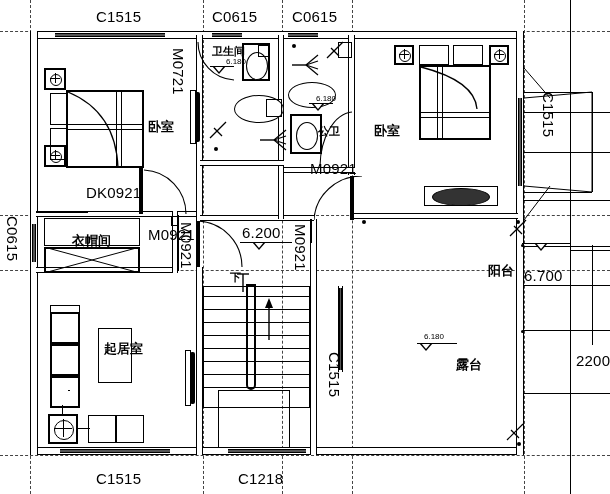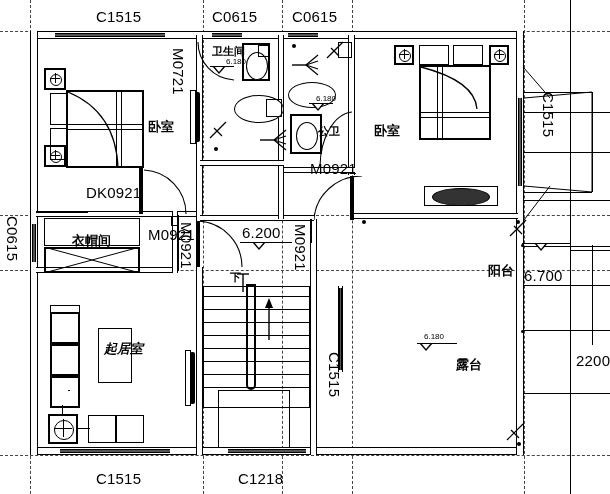--- a/index.html
+++ b/index.html
@@ -343,21 +343,21 @@
   <div class="lbl vert" style="left:178px;top:222px;">M0921</div>
   <div class="lbl" style="left:148px;top:226px;">M0921</div>
   <div class="lbl vert" style="left:292px;top:224px;">M0921</div>
   <div class="lbl" style="left:310px;top:160px;">M0921</div>
 
   <div class="cn" style="left:148px;top:118px;">卧室</div>
   <div class="cnS" style="left:212px;top:44px;">卫生间</div>
   <div class="cnS" style="left:318px;top:124px;">公卫</div>
   <div class="cn" style="left:374px;top:122px;">卧室</div>
   <div class="cn" style="left:72px;top:232px;">衣帽间</div>
-  <div class="cn" style="left:104px;top:340px;font-style:italic;">起居室</div>
+  <div class="cn" style="left:104px;top:340px;">起居室</div>
   <div class="cn" style="left:488px;top:262px;">阳台</div>
   <div class="cn" style="left:456px;top:356px;">露台</div>
 
   <div class="lblS" style="left:226px;top:57px;">6.180</div>
   <div class="lblS" style="left:316px;top:94px;">6.180</div>
   <div class="lbl" style="left:227px;top:224px;margin-left:15px;">6.200</div>
   <div class="lbl" style="left:524px;top:226px;margin-top:41px;">6.700</div>
   <div class="lblS" style="left:424px;top:332px;">6.180</div>
 
   <div class="cnS" style="left:230px;top:270px;">下</div>

